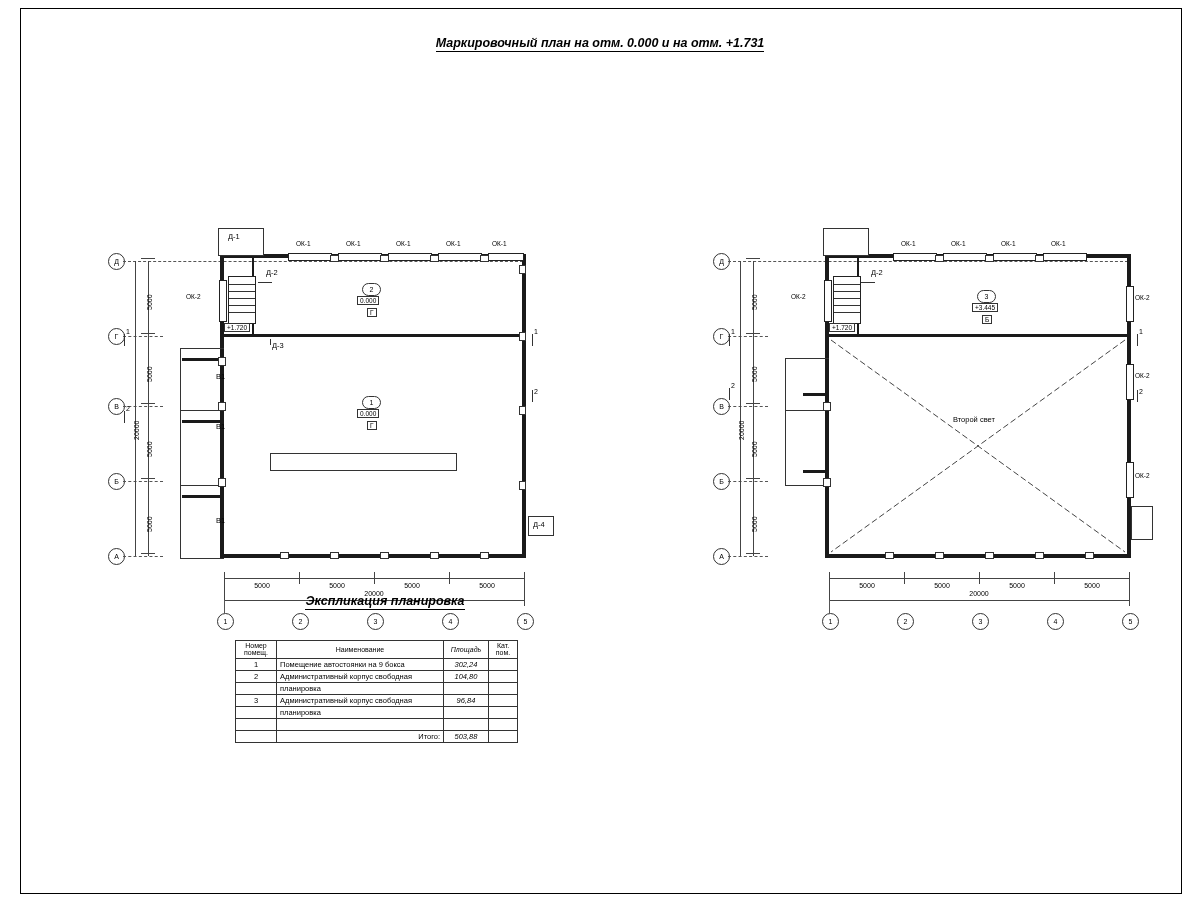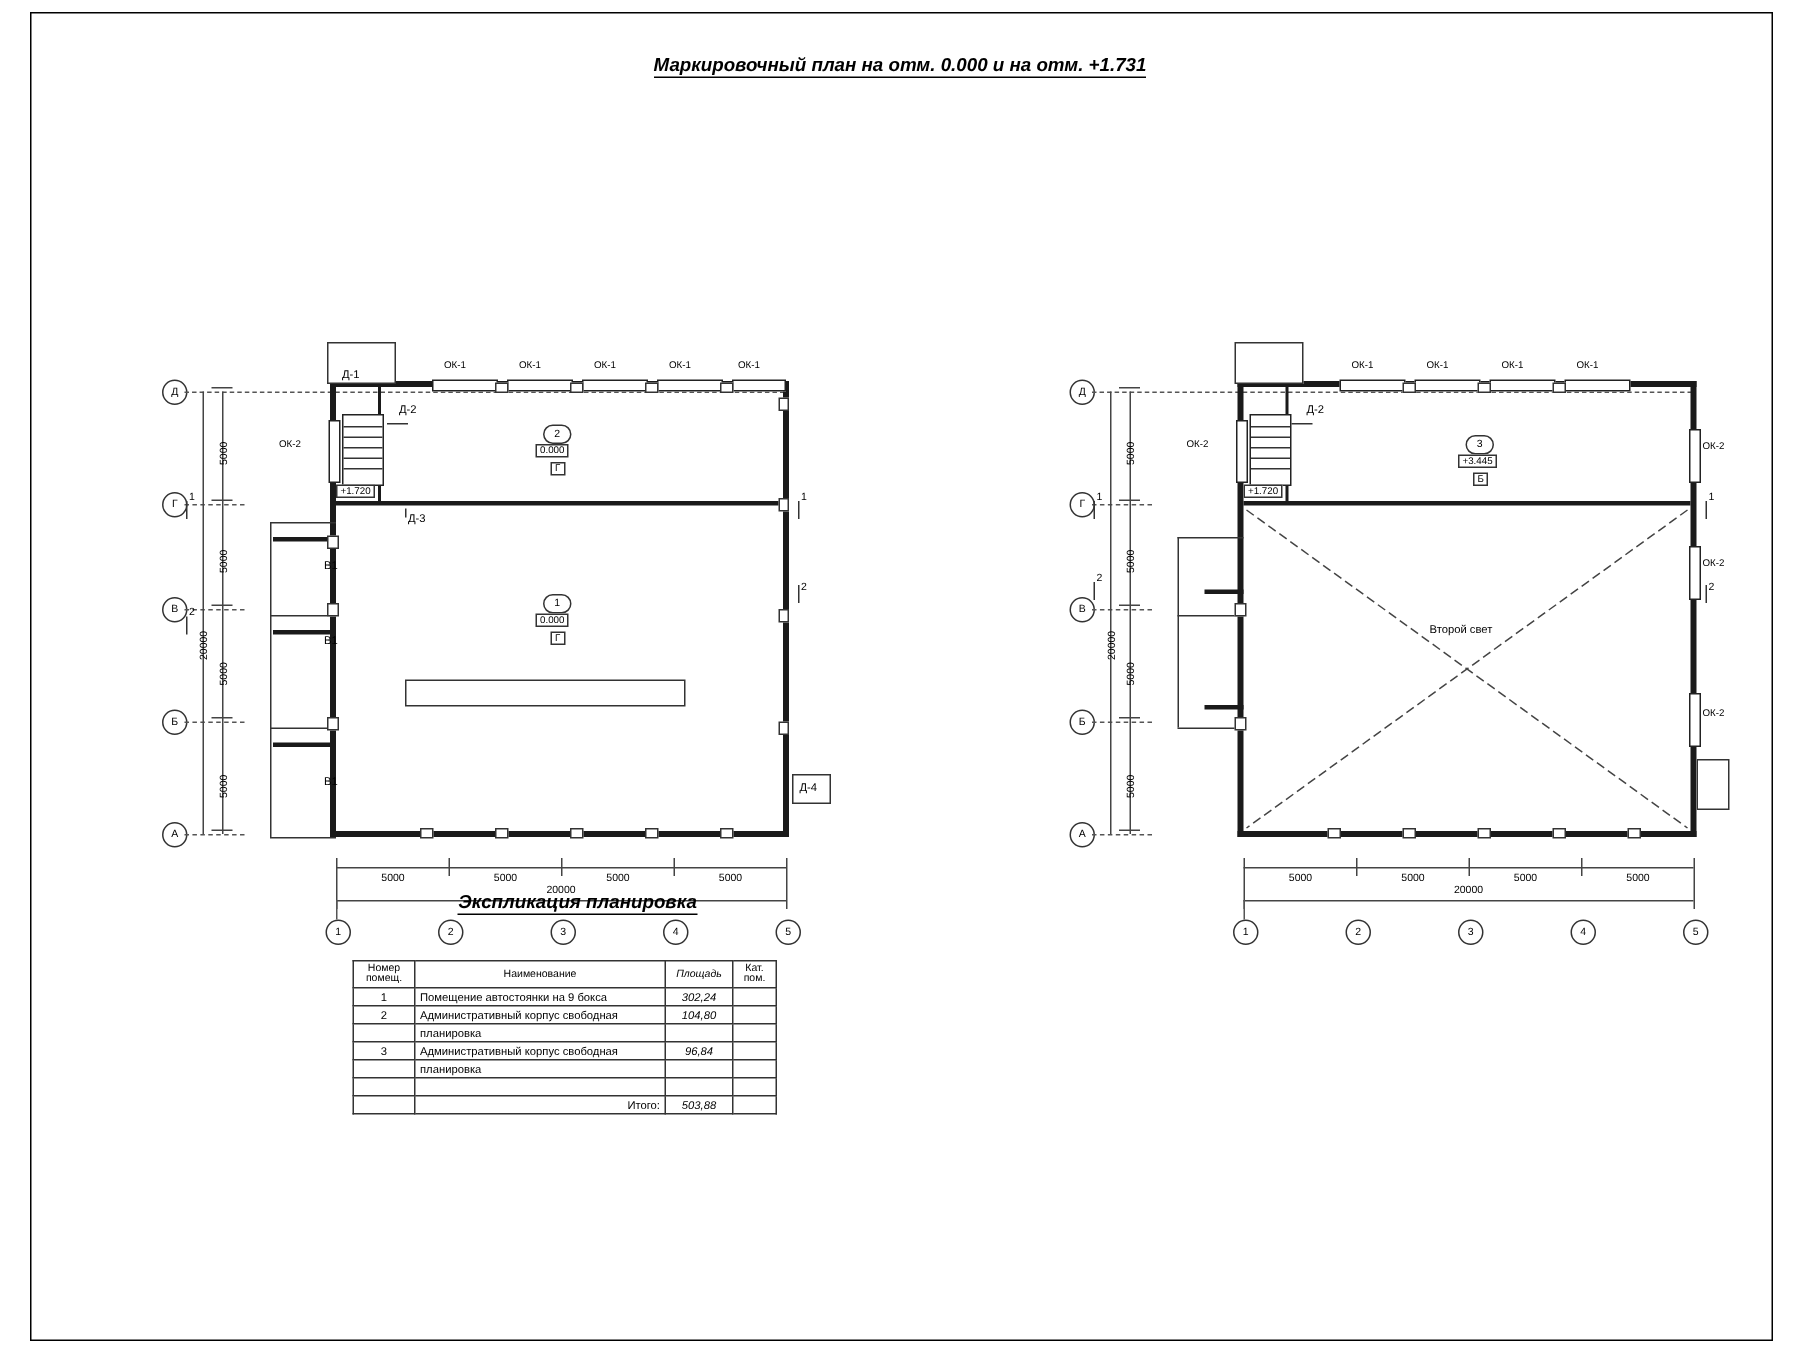--- a/index.html
+++ b/index.html
@@ -102,21 +102,21 @@
     <div class="stair" style="left:128px;top:166px;width:26px;height:46px;">
       <i style="top:7px;"></i>
         <i style="top:14px;"></i>
         <i style="top:21px;"></i>
       <i style="top:28px;"></i>
         <i style="top:35px;"></i>
     </div>
     <div class="elev" style="left:124px;top:213px;">+1.720</div>
 
     <div class="bbox" style="left:118px;top:118px;width:44px;height:26px;"></div>
-    <div class="lbl" style="left:128px;top:135px;">Д-1</div>
+    <div class="lbl" style="left:128px;top:122px;">Д-1</div>
     <div class="lbl" style="left:166px;top:158px;">Д-2</div>
     <div class="thin" style="left:158px;top:172px;width:14px;height:1px;"></div>
     <div class="lbl" style="left:172px;top:231px;">Д-3</div>
     <div class="thin" style="left:170px;top:229px;width:1px;height:6px;"></div>
     <div class="bbox" style="left:428px;top:406px;width:24px;height:18px;"></div>
     <div class="lbl" style="left:433px;top:410px;">Д-4</div>
 
     <div class="win" style="left:188px;top:143px;width:42px;height:6px;"></div>
     <div class="win" style="left:238px;top:143px;width:42px;height:6px;"></div>
     <div class="win" style="left:288px;top:143px;width:42px;height:6px;"></div>

